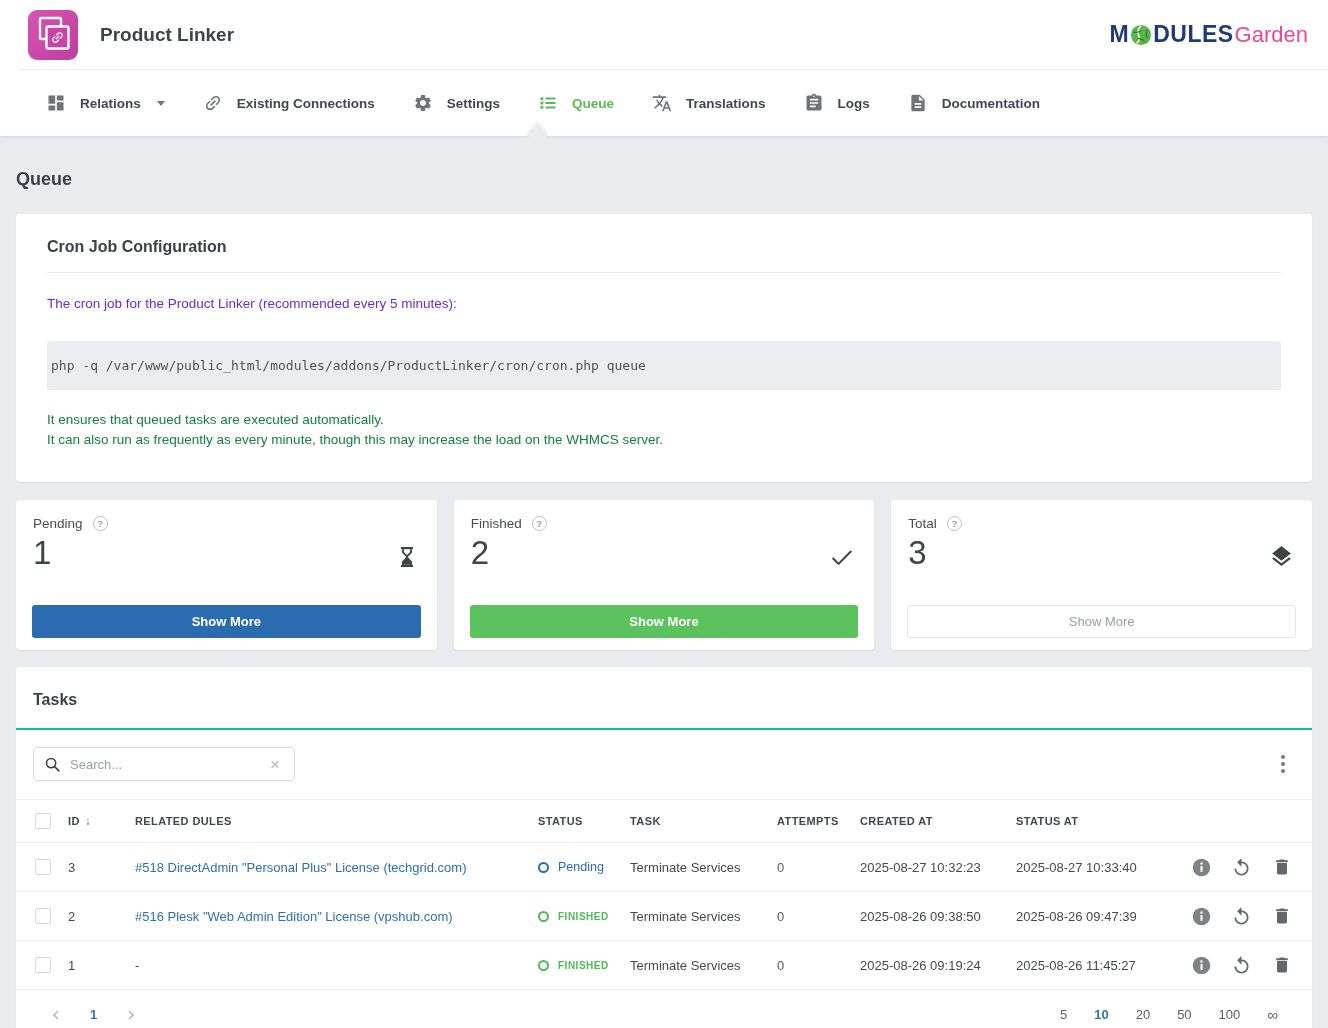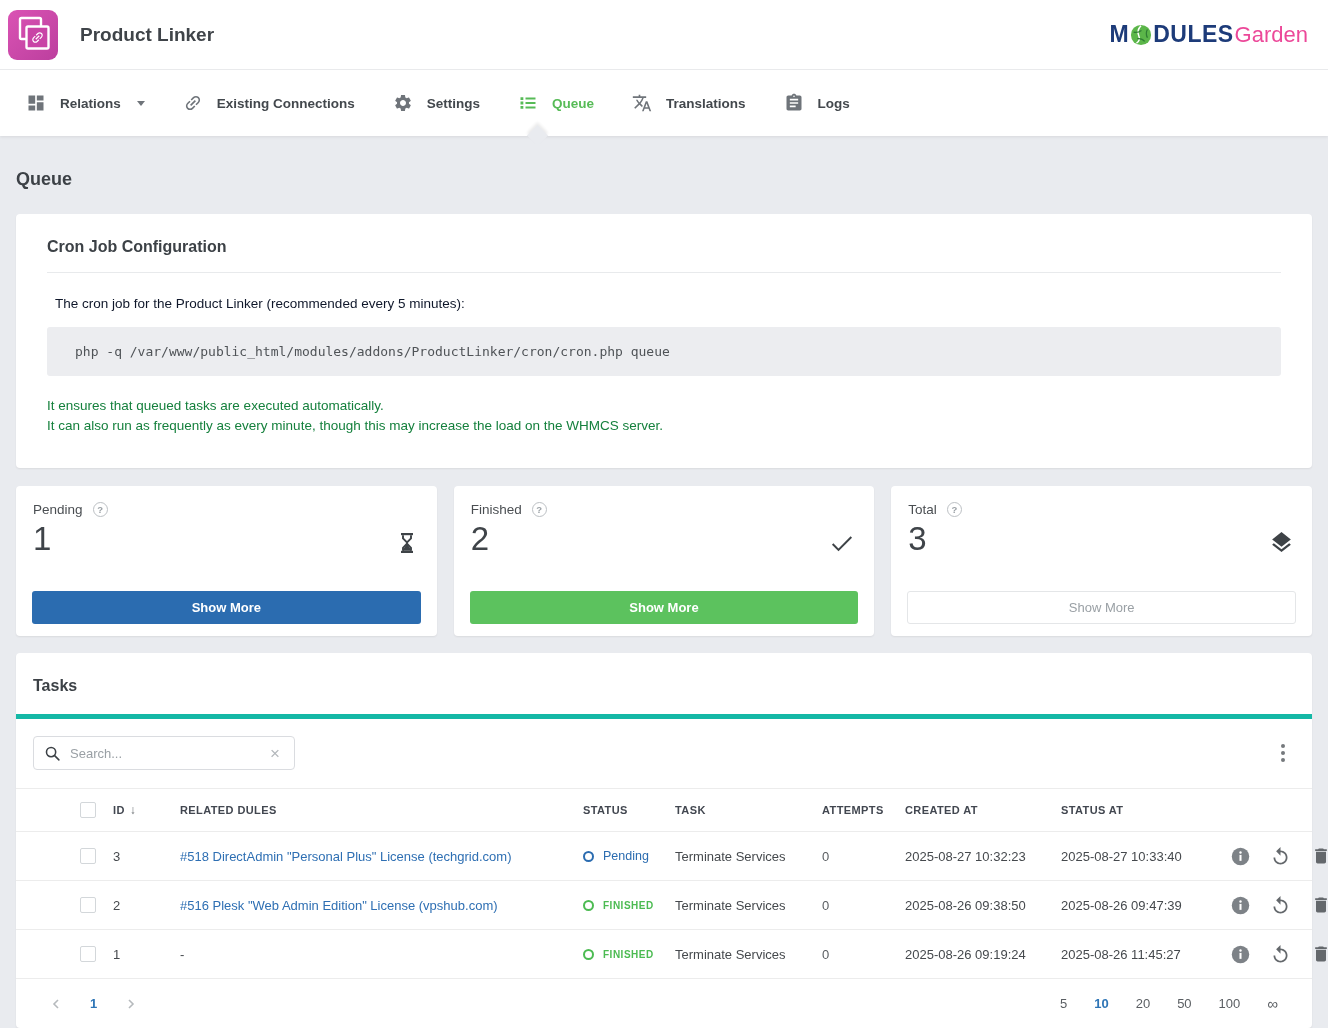--- a/index.html
+++ b/index.html
@@ -2,21 +2,21 @@
 <html><head>
 <meta charset="utf-8">
 <style>
   * { margin:0; padding:0; box-sizing:border-box; }
   html,body { width:1328px; height:1028px; }
   body {
     font-family:"Liberation Sans","DejaVu Sans",sans-serif;
     background:#e9ebef; color:#3f4449; overflow:hidden; position:relative;
   }
   
-  .chrome { background:#fff; box-shadow:0 1px 3px rgba(0,0,0,.08); position:relative; }
+  .chrome { background:#fff; box-shadow:0 1px 3px rgba(0,0,0,.08); position:relative;padding-left:20px; }
   .app-header { height:70px; display:flex; align-items:center; padding:0 20px 0 8px; border-bottom:1px solid #e9eaec; }
   .app-logo { width:50px; height:50px; border-radius:9px; overflow:hidden; flex:0 0 auto; }
   .app-title { font-size:19px; font-weight:bold; color:#3f4449; margin-left:22px; }
   .brand { margin-left:auto; display:flex; align-items:center; }
   .brand .mg-bold { font-size:23px; font-weight:bold; color:#1d3b79; letter-spacing:.5px; }
   .brand .mg-globe { width:22px; height:22px; margin:0 1px; }
   .brand .mg-garden { font-size:22px; color:#ec4899; margin-left:1px; }
   
   .nav { height:66px; display:flex; align-items:center; padding:0 12px; }
   .nav-item { display:flex; align-items:center; gap:14px; padding:10px 14px; cursor:pointer; }
@@ -28,47 +28,47 @@
   .caret-down { width:0; height:0; border-left:4.5px solid transparent; border-right:4.5px solid transparent; border-top:5px solid #6f747a; margin-left:2px; }
   .active-caret { position:absolute; left:530px; top:128px; width:15px; height:15px; background:#e9ebef; transform:rotate(45deg); box-shadow:-2px -2px 3px rgba(0,0,0,.08); }
   
   .content { padding:0 16px; }
   .page-title { font-size:18px; font-weight:bold; color:#3c4146; margin-top:33px; }
   .card { background:#fff; border-radius:4px; box-shadow:0 1px 2px rgba(0,0,0,.07); }
   
   .cron-card { margin-top:24px; padding:24px 31px 32px 31px; }
   .card-title { font-size:16px; font-weight:bold; color:#3c4146; }
   .cron-card .divider { border-bottom:1px solid #e8eaec; margin-top:16px; }
-  .cron-intro { font-size:13.5px; color:#0f172a; margin-top:23px;margin-left:8px; }
-  .cron-code { background:#ecedf0; border-radius:3px; margin-top:16px; padding:17px 28px; font-family:"DejaVu Sans Mono","Liberation Mono",monospace; font-size:13px; color:#4f5357; }
+  .cron-intro { font-size:13.5px; color:#6d28d9; margin-top:23px; }
+  .cron-code { background:#ecedf0; border-radius:3px; margin-top:30px; padding:17px 4px; font-family:"DejaVu Sans Mono","Liberation Mono",monospace; font-size:13px; color:#4f5357; }
   .cron-note { font-size:13.5px; color:#15803d; margin-top:20px; line-height:20px; }
   
   .stats-row { display:grid; grid-template-columns:1fr 1fr 1fr; gap:17px; margin-top:18px; }
   .stat-card { height:150px; padding:16px 17px; position:relative; }
   .stat-label-row { display:flex; align-items:center; gap:10px; }
   .stat-label { font-size:13.5px; color:#4a4e52; }
   .help-icon { width:15px; height:15px; border:1.5px solid #bcc0c4; border-radius:50%; color:#9aa0a5; font-size:9.5px; font-weight:bold; display:flex; align-items:center; justify-content:center; cursor:pointer; }
   .stat-value { font-size:33px; font-weight:300; color:#3f4449; margin-top:3px; }
   .stat-icon { position:absolute; top:44px; right:18px; }
   .stat-btn { position:absolute; left:16px; right:16px; bottom:12px; height:33px; border:none; border-radius:3px; font-family:inherit; font-size:13px; font-weight:bold; cursor:pointer; }
   .stat-btn.blue { background:#2b6cb0; color:#fff; }
   .stat-btn.green { background:#5cc25e; color:#fff; }
   .stat-btn.plain { background:#fff; color:#9aa0a5; border:1px solid #e4e6e8; font-weight:normal; }
   
   .tasks-card { margin-top:17px; margin-bottom:23px; }
-  .tasks-head { padding:24px 3px 19px 17px; border-bottom:5px solid #14b8a6; }
+  .tasks-head { padding:24px 3px 19px 17px; border-bottom:2px solid #14b8a6; }
   .tasks-toolbar { display:flex; align-items:center; justify-content:space-between; padding:17px 17px 18px 17px; }
   .search-box { width:262px; height:34px; border:1px solid #dadce0; border-radius:4px; display:flex; align-items:center; padding:0 10px; }
   .search-box input { border:none; outline:none; flex:1; font-family:inherit; font-size:13px; color:#3f4449; margin-left:9px; min-width:0; }
   .search-box input::placeholder { color:#9aa0a5; }
   .search-clear { color:#b4b8bc; font-size:17px; cursor:pointer; line-height:1; padding:2px 4px; }
   .kebab { display:flex; flex-direction:column; gap:3px; padding:6px 10px; cursor:pointer; }
   .kebab i { width:4px; height:4px; border-radius:50%; background:#75797d; }
   
-  .tbl-row { display:grid; grid-template-columns:52px 67px 403px 92px 147px 83px 156px 170px 1fr; align-items:center;padding-left:45px; }
+  .tbl-row { display:grid; grid-template-columns:52px 67px 403px 92px 147px 83px 156px 170px 1fr; align-items:center; }
   .tbl-header { height:44px; border-top:1px solid #ececec; border-bottom:1px solid #ececec; }
   .th { font-size:11px; font-weight:bold; color:#424750; letter-spacing:.4px; }
   .sort-arrow { font-size:12px; color:#6a6e72; margin-left:5px; font-weight:normal; }
   .cb-cell { padding-left:19px; }
   .checkbox { width:16px; height:16px; border:1.5px solid #d3d7da; border-radius:2px; background:#fff; cursor:pointer; }
   .data-row { height:49px; border-bottom:1px solid #ececec; font-size:13px; color:#45494d; }
   .cell-link { color:#2e6fb3; text-decoration:none; cursor:pointer; }
   .status { display:flex; align-items:center; gap:9px; }
   .status-ring { width:11px; height:11px; border-radius:50%; flex:0 0 auto; }
   .status.pending .status-ring { border:2.5px solid #2b6cb0; }
@@ -155,20 +155,26 @@
           <path d="M12.87 15.07l-2.54-2.51.03-.03c1.74-1.94 2.98-4.17 3.71-6.53H17V4h-7V2H8v2H1v1.99h11.17C11.5 7.92 10.44 9.75 9 11.35 8.07 10.32 7.3 9.19 6.69 8h-2c.73 1.63 1.73 3.17 2.98 4.56l-5.09 5.02L4 19l5-5 3.11 3.11.76-2.04zM18.5 10h-2L12 22h2l1.12-3h4.75L21 22h2l-4.5-12zm-2.62 7l1.62-4.33L19.12 17h-3.24z"></path>
         </svg>
       <span class="nav-label">Translations</span>
     </div>
     <div class="nav-item">
       <svg class="nav-icon" viewBox="0 0 24 24">
           <path d="M19 3h-4.18C14.4 1.84 13.3 1 12 1c-1.3 0-2.4.84-2.82 2H5c-1.1 0-2 .9-2 2v14c0 1.1.9 2 2 2h14c1.1 0 2-.9 2-2V5c0-1.1-.9-2-2-2zm-7 0c.55 0 1 .45 1 1s-.45 1-1 1-1-.45-1-1 .45-1 1-1zm2 14H7v-2h7v2zm3-4H7v-2h10v2zm0-4H7V7h10v2z"></path>
         </svg>
       <span class="nav-label">Logs</span>
     </div>
+    <div class="nav-item">
+      <svg class="nav-icon" viewBox="0 0 24 24">
+          <path d="M14 2H6c-1.1 0-1.99.9-1.99 2L4 20c0 1.1.89 2 1.99 2H18c1.1 0 2-.9 2-2V8l-6-6zm2 16H8v-2h8v2zm0-4H8v-2h8v2zm-3-5V3.5L18.5 9H13z"></path>
+        </svg>
+      <span class="nav-label">Documentation</span>
+    </div>
   </div>
   <div class="active-caret"></div>
 </div>
 
 <div class="content">
   <div class="page-title">Queue</div>
 
   <div class="card cron-card">
     <div class="card-title">Cron Job Configuration</div>
     <div class="divider"></div>

